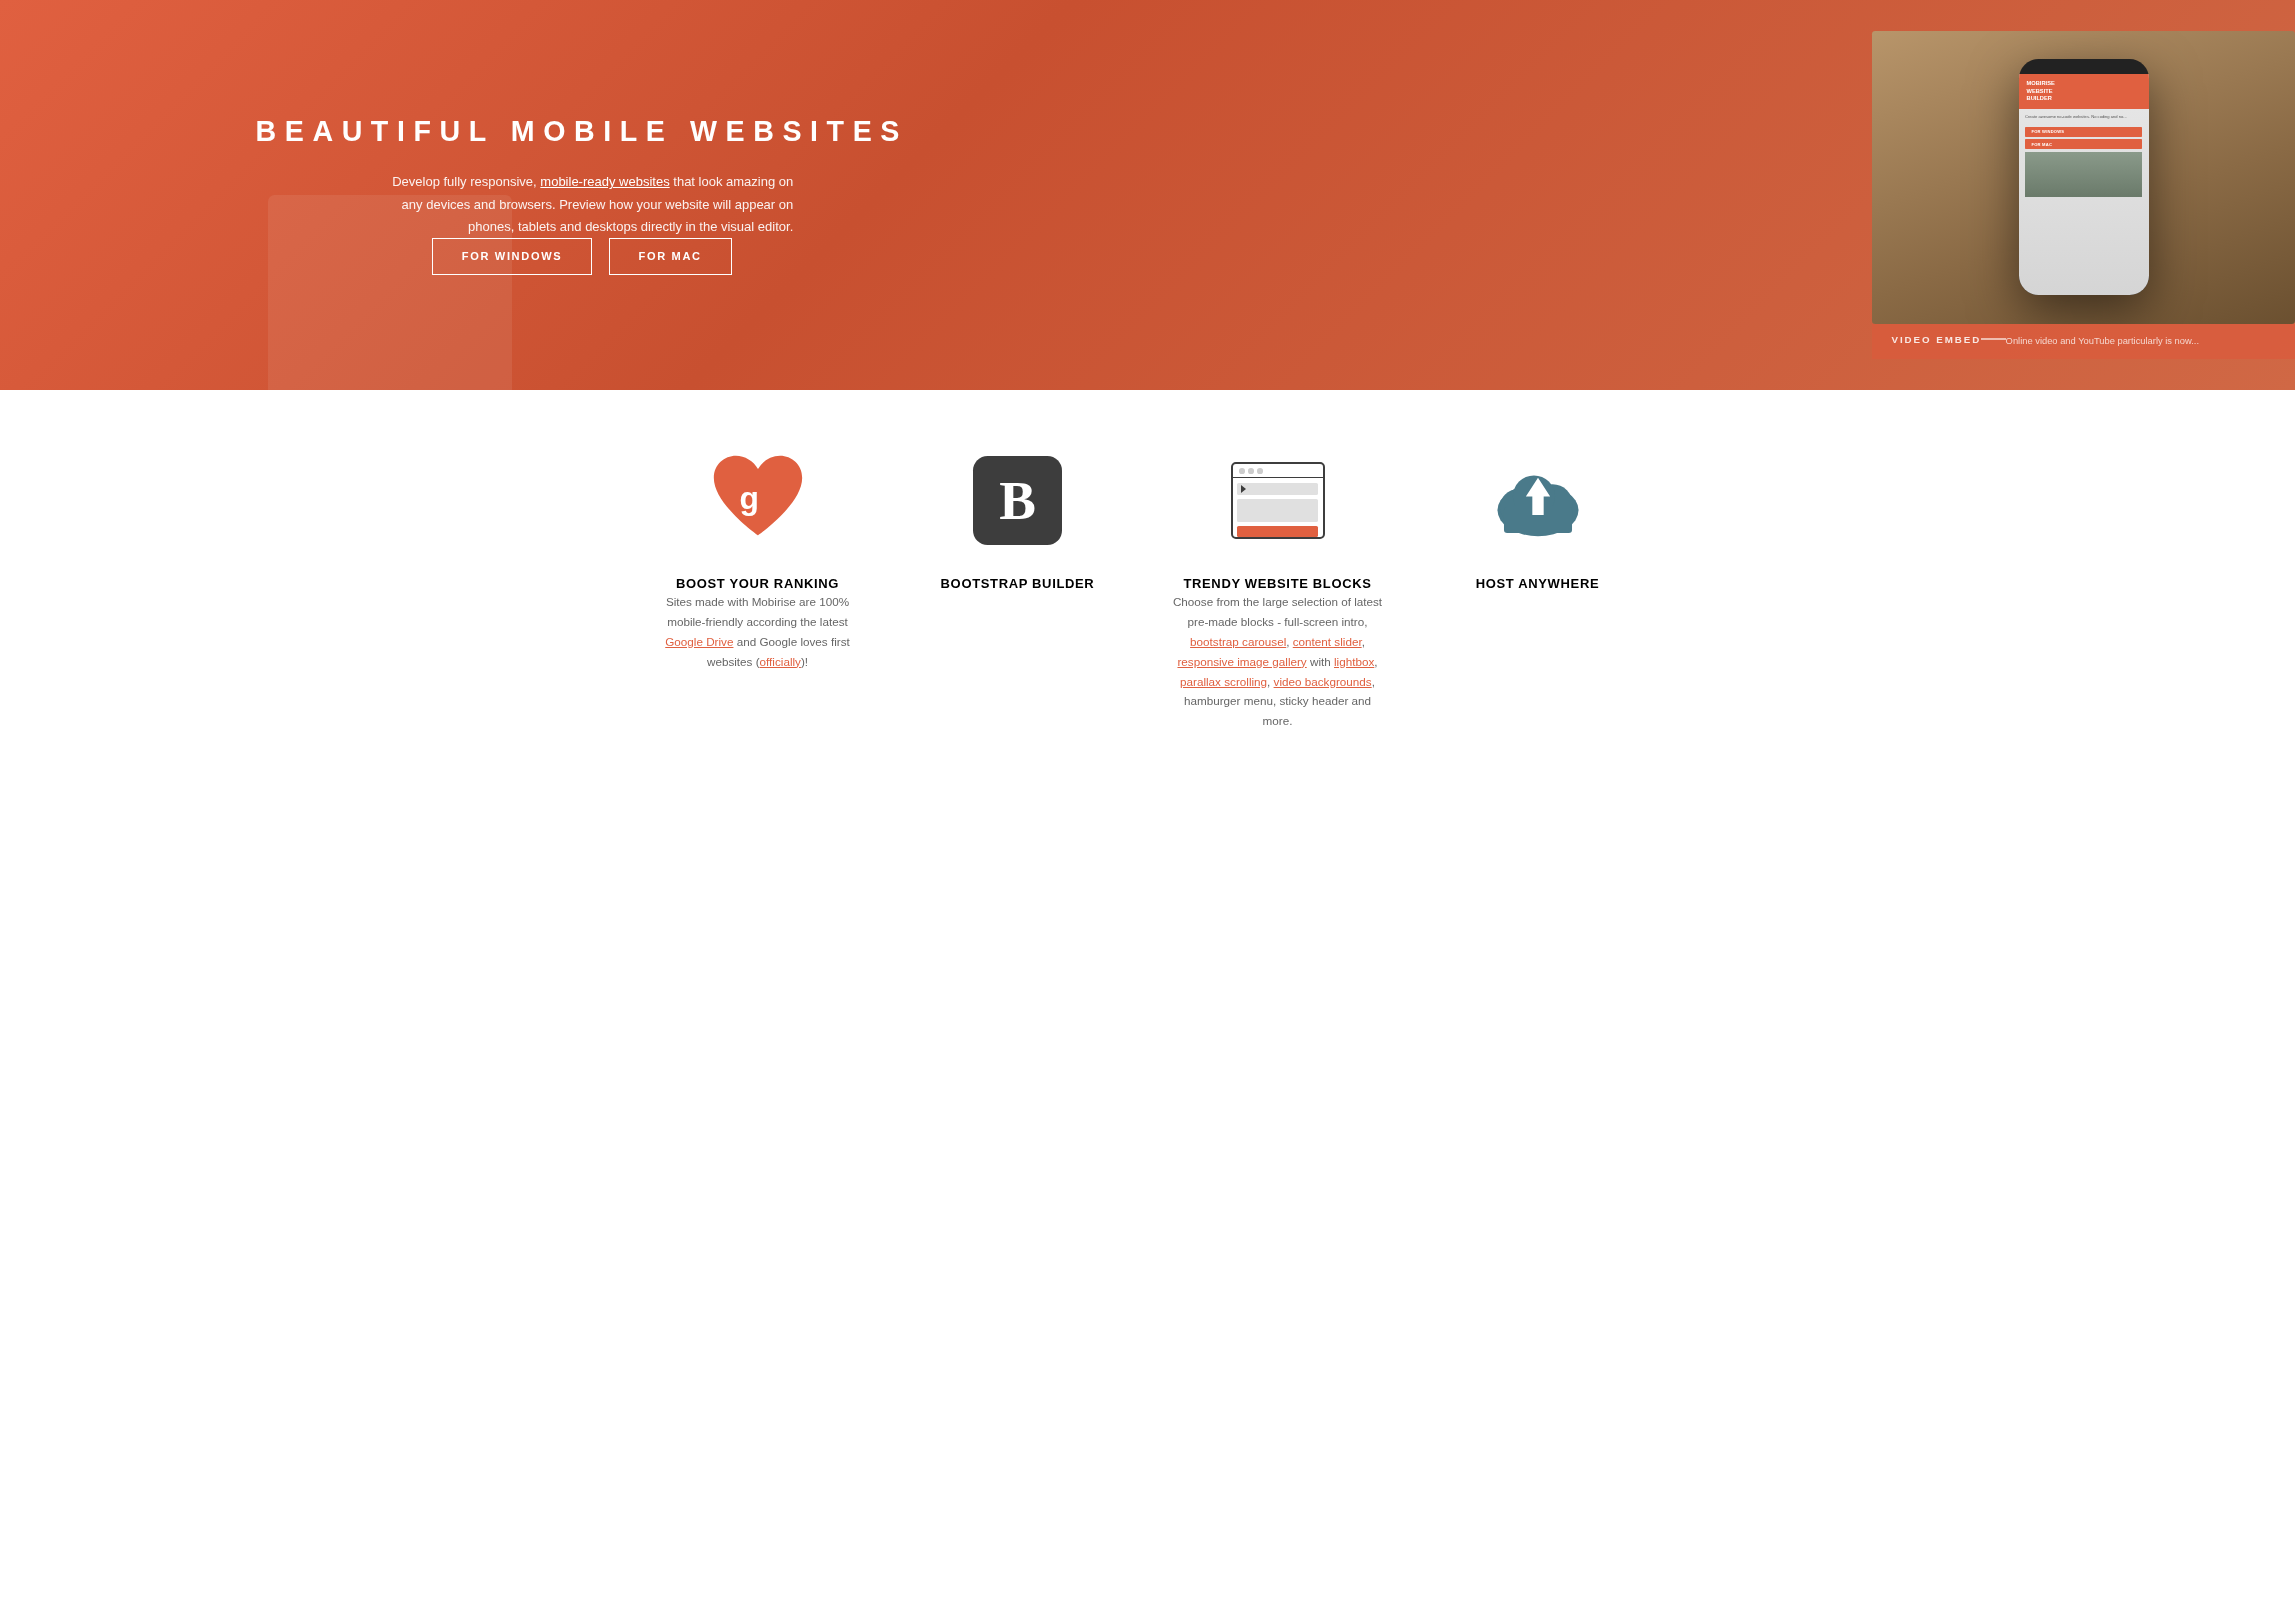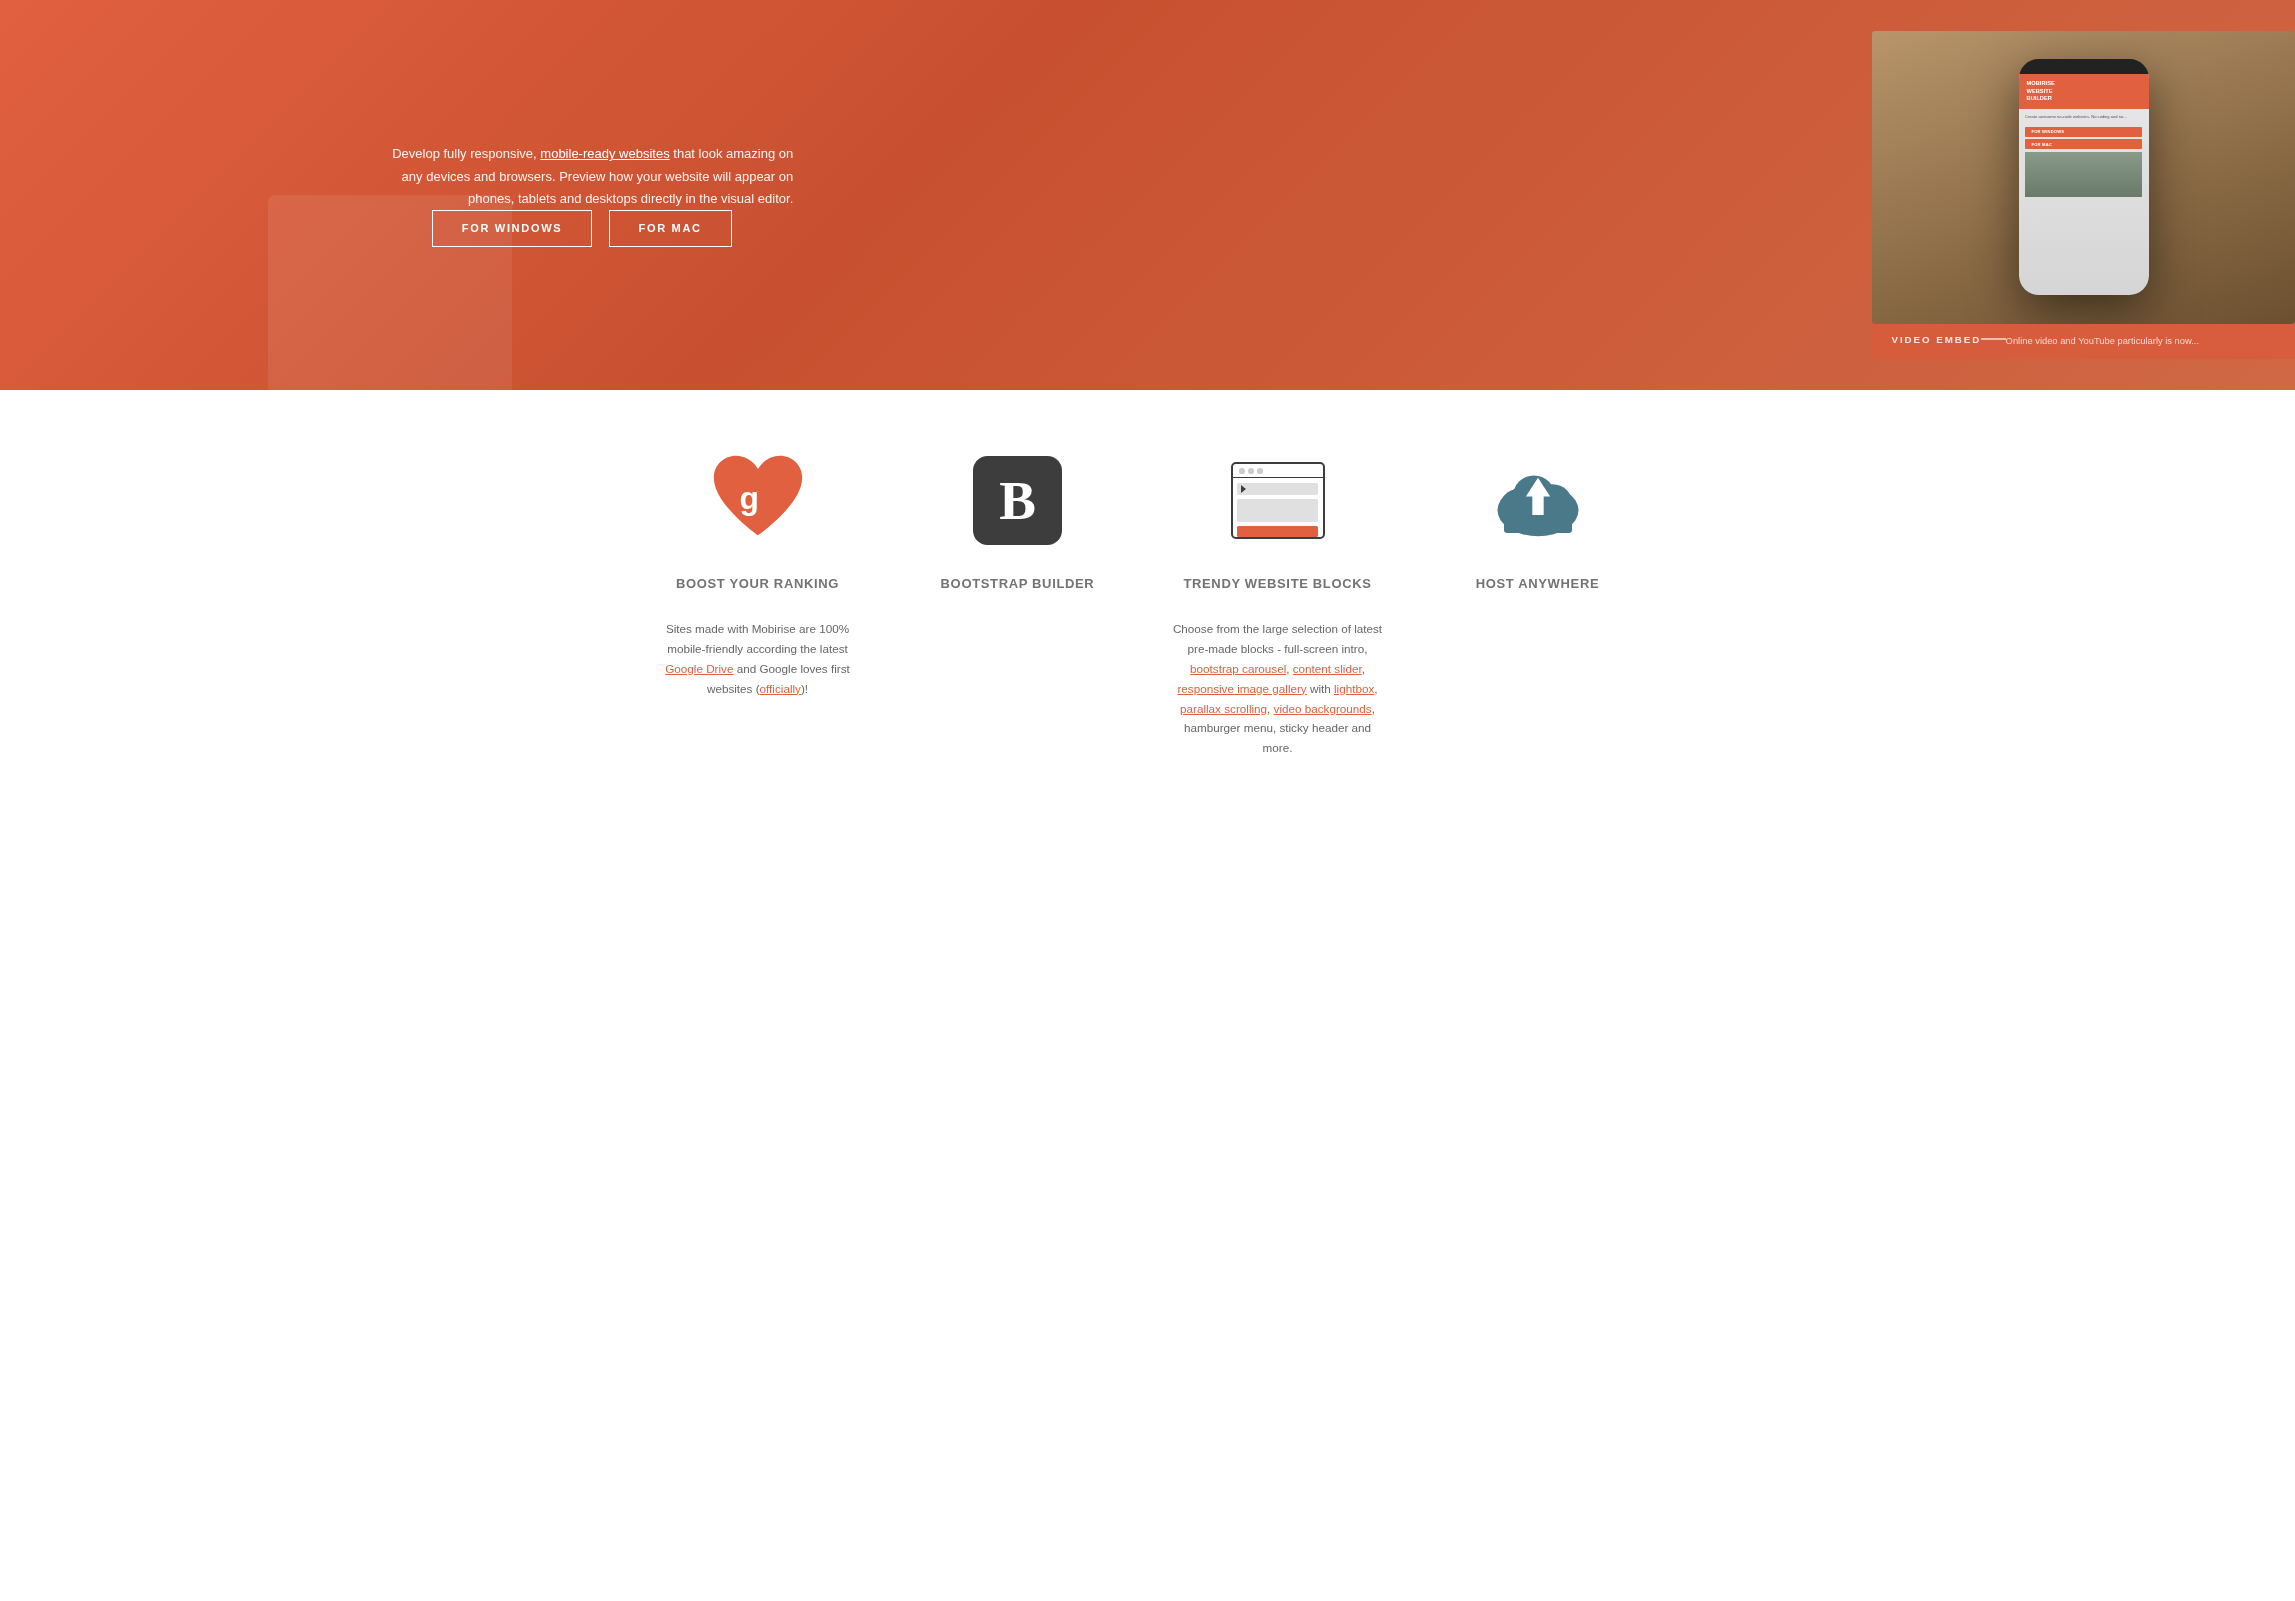--- a/index.html
+++ b/index.html
@@ -272,41 +272,42 @@
       height: 11.4px;
       background: #e06040;
       border-radius: 1.6px;
     }
 
     .feature-title {
       font-size: 1rem;
       font-weight: 800;
       letter-spacing: 0.05em;
       text-transform: uppercase;
-      color: #737373;
-      margin-bottom: 28px;
+      color: #000000;
+      margin-bottom: 1px;
     }
     .feature-desc {
       font-size: 0.9rem;
       line-height: 1.7;
       color: #666;
     }
     .feature-desc a {
       color: #e06040;
       text-decoration: underline;
     }
   </style>
 </head>
 <body>
 
 <section class="hero">
   <div class="hero-bg"></div>
   <div class="hero-device-bg"></div>
 
   <div class="hero-content">
+    <h1 class="hero-title">BEAUTIFUL MOBILE WEBSITES</h1>
     <p class="hero-desc">
       <span>Develop fully responsive, </span><a href="#">mobile-ready websites</a><span> that look amazing on any devices and browsers. Preview how your website will appear on phones, tablets and desktops directly in the visual editor.</span>
     </p>
     <div class="hero-buttons">
       <button class="btn-outline">FOR WINDOWS</button>
       <button class="btn-outline">FOR MAC</button>
     </div>
   </div>
 
   <div class="hero-image-col">

